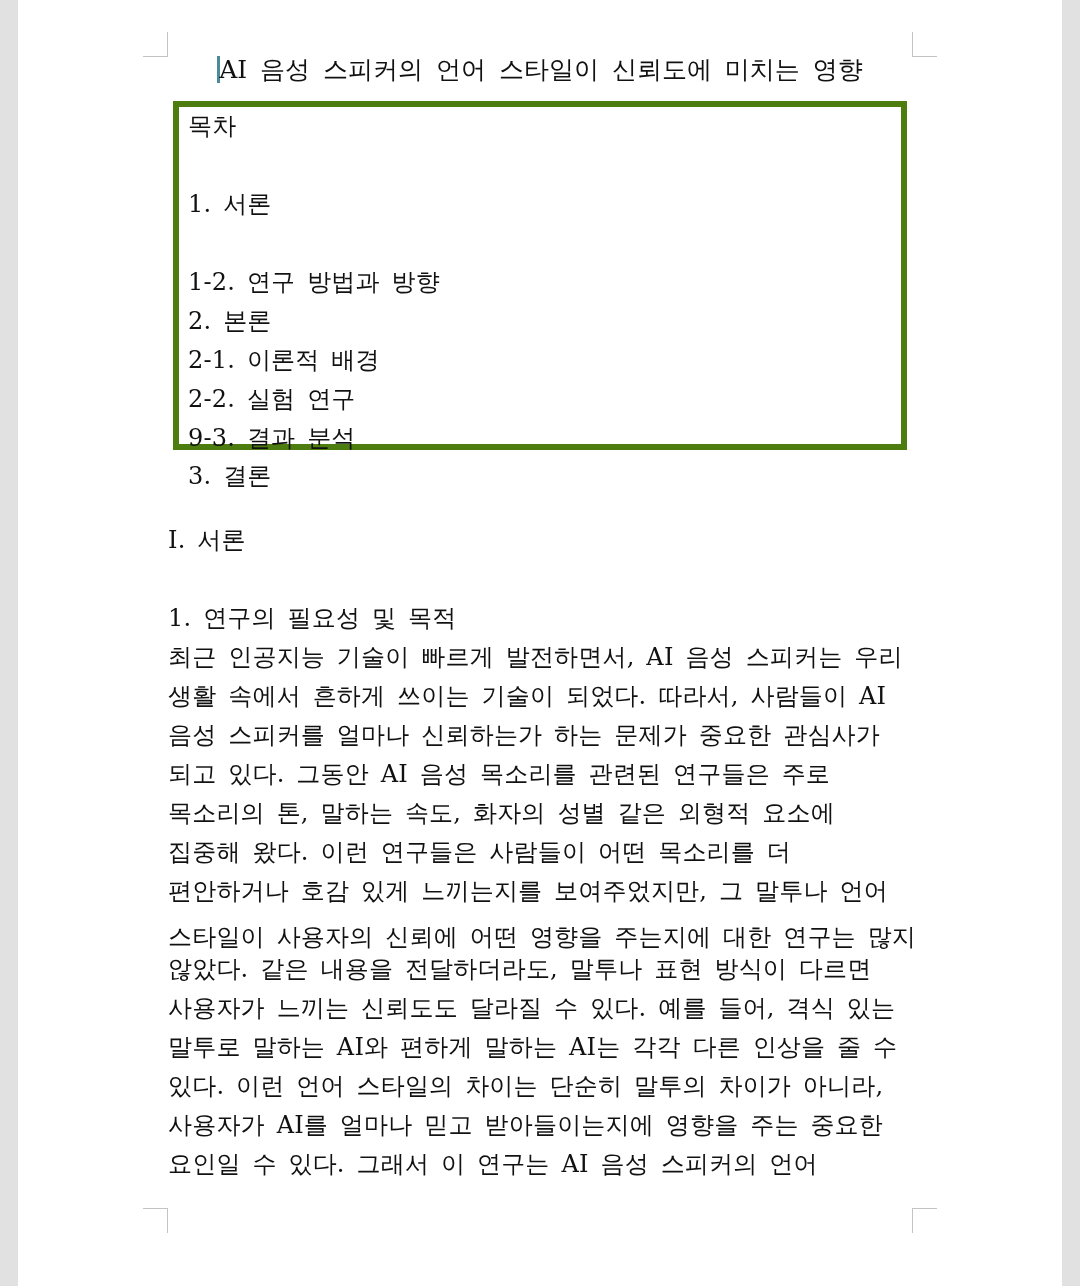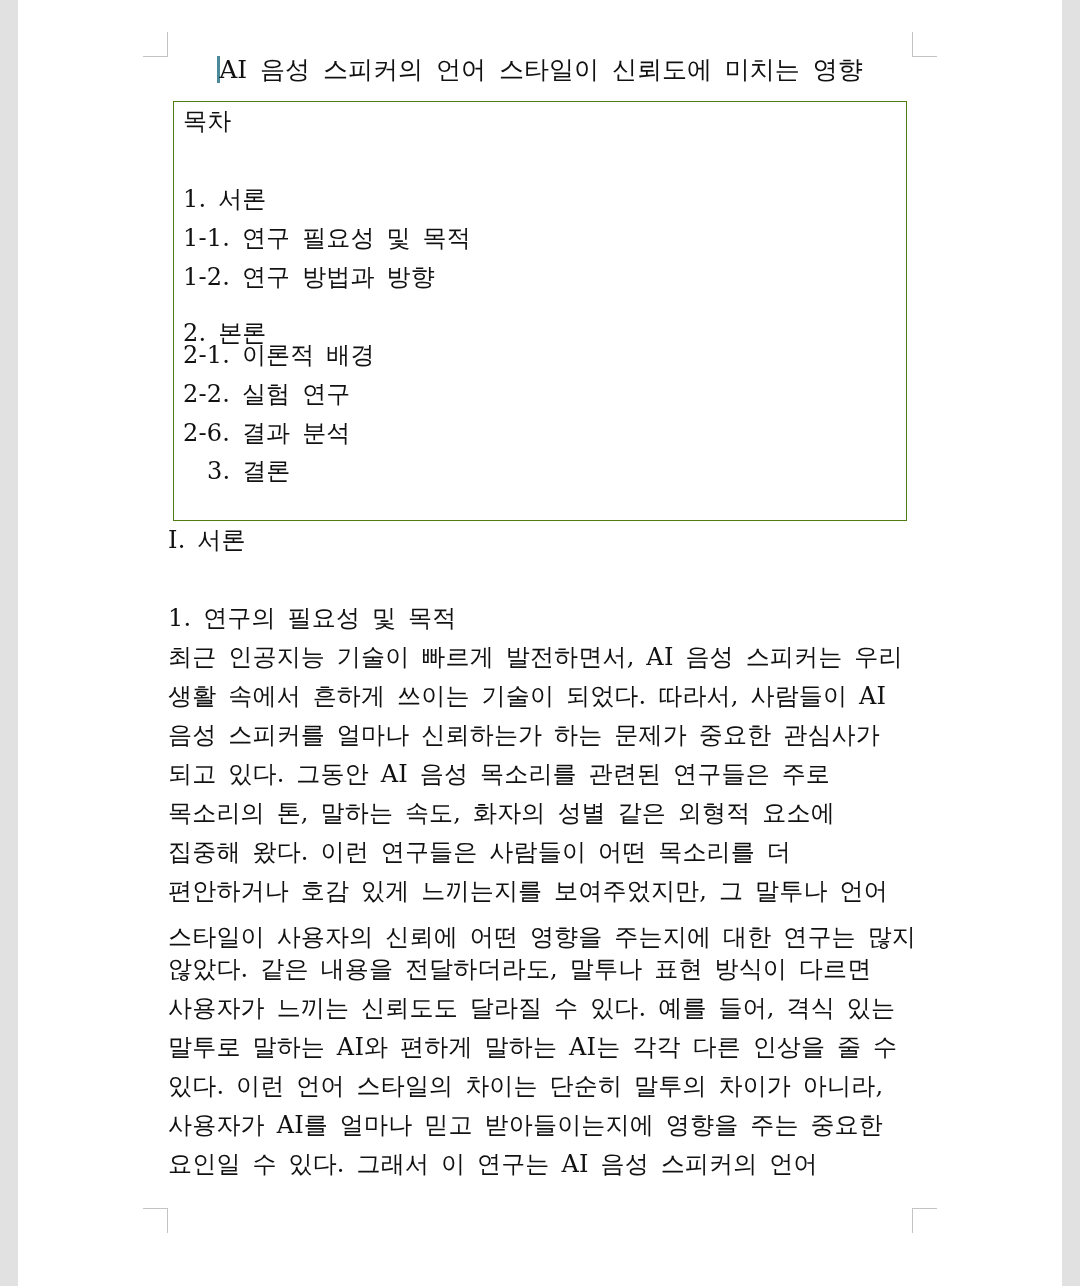--- a/index.html
+++ b/index.html
@@ -63,22 +63,22 @@
       height: 27px;
       background: #4a8a99;
       vertical-align: -5px;
       margin-right: -1px;
     }
     .toc-box {
       position: absolute;
       left: 155px;
       top: 101px;
       width: 734px;
-      height: 420px;
-      border: 1px solid #4d7c0f;
+      height: 349px;
+      border: 6px solid #4d7c0f;
       box-sizing: border-box;
     }
     .toc-box .line {
       left: 9px;
     }
     .body-line { left: 150px; text-align: right; }
   </style>
 </head>
 <body>
 
@@ -88,27 +88,26 @@
   <div class="corner bl"></div>
   <div class="corner br"></div>
 
   <div class="title">
     <span class="cursor"></span><span>AI 음성 스피커의 언어 스타일이 신뢰도에 미치는 영향</span>
   </div>
 
   <div class="toc-box">
     <div class="line" style="top: 0px;">목차</div>
     <div class="line" style="top: 78px;">1. 서론</div>
-    <div class="line" style="top: 117px;">1-1. 연구 필요성 및 목적</div>
     <div class="line" style="top: 156px;">1-2. 연구 방법과 방향</div>
-    <div class="line" style="top: 212px; text-align: right;">2. 본론</div>
+    <div class="line" style="top: 195px; text-align: right;">2. 본론</div>
     <div class="line" style="top: 234px;">2-1. 이론적 배경</div>
     <div class="line" style="top: 273px;">2-2. 실험 연구</div>
-    <div class="line" style="top: 312px;">2-6. 결과 분석</div>
-    <div class="line" style="top: 350px; margin-left: 24px;">3. 결론</div>
+    <div class="line" style="top: 312px;">9-3. 결과 분석</div>
+    <div class="line" style="top: 350px;">3. 결론</div>
   </div>
 
   <div class="line body-line" style="top: 521px;">I. 서론</div>
   <div class="line body-line" style="top: 599px;">1. 연구의 필요성 및 목적</div>
 
   <div class="line body-line" style="top: 638px;">최근 인공지능 기술이 빠르게 발전하면서, AI 음성 스피커는 우리</div>
   <div class="line body-line" style="top: 677px;">생활 속에서 흔하게 쓰이는 기술이 되었다. 따라서, 사람들이 AI</div>
   <div class="line body-line" style="top: 716px;">음성 스피커를 얼마나 신뢰하는가 하는 문제가 중요한 관심사가</div>
   <div class="line body-line" style="top: 755px;">되고 있다. 그동안 AI 음성 목소리를 관련된 연구들은 주로</div>
   <div class="line body-line" style="top: 794px;">목소리의 톤, 말하는 속도, 화자의 성별 같은 외형적 요소에</div>

